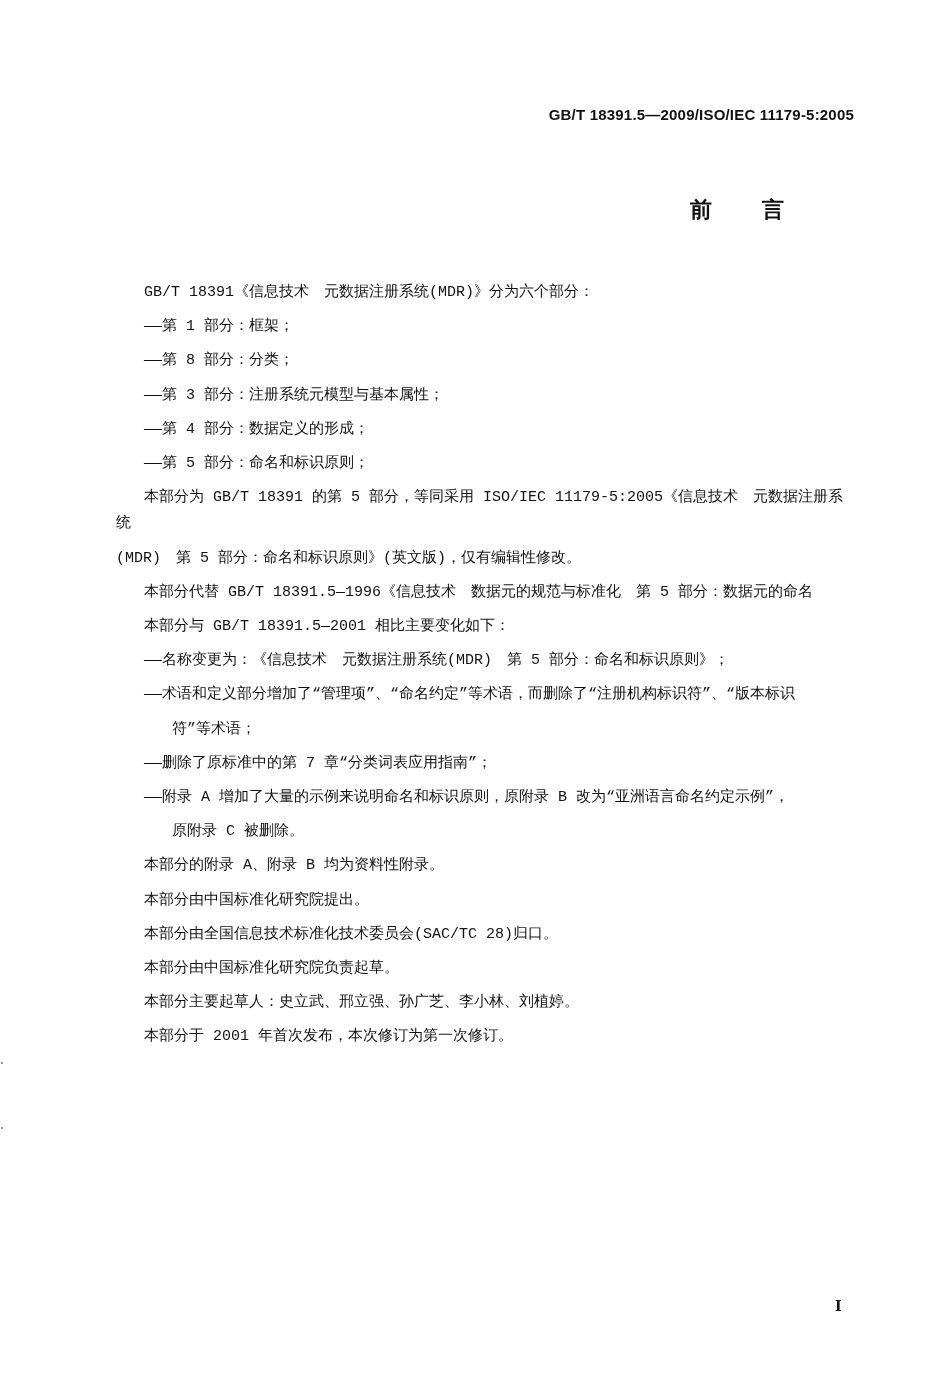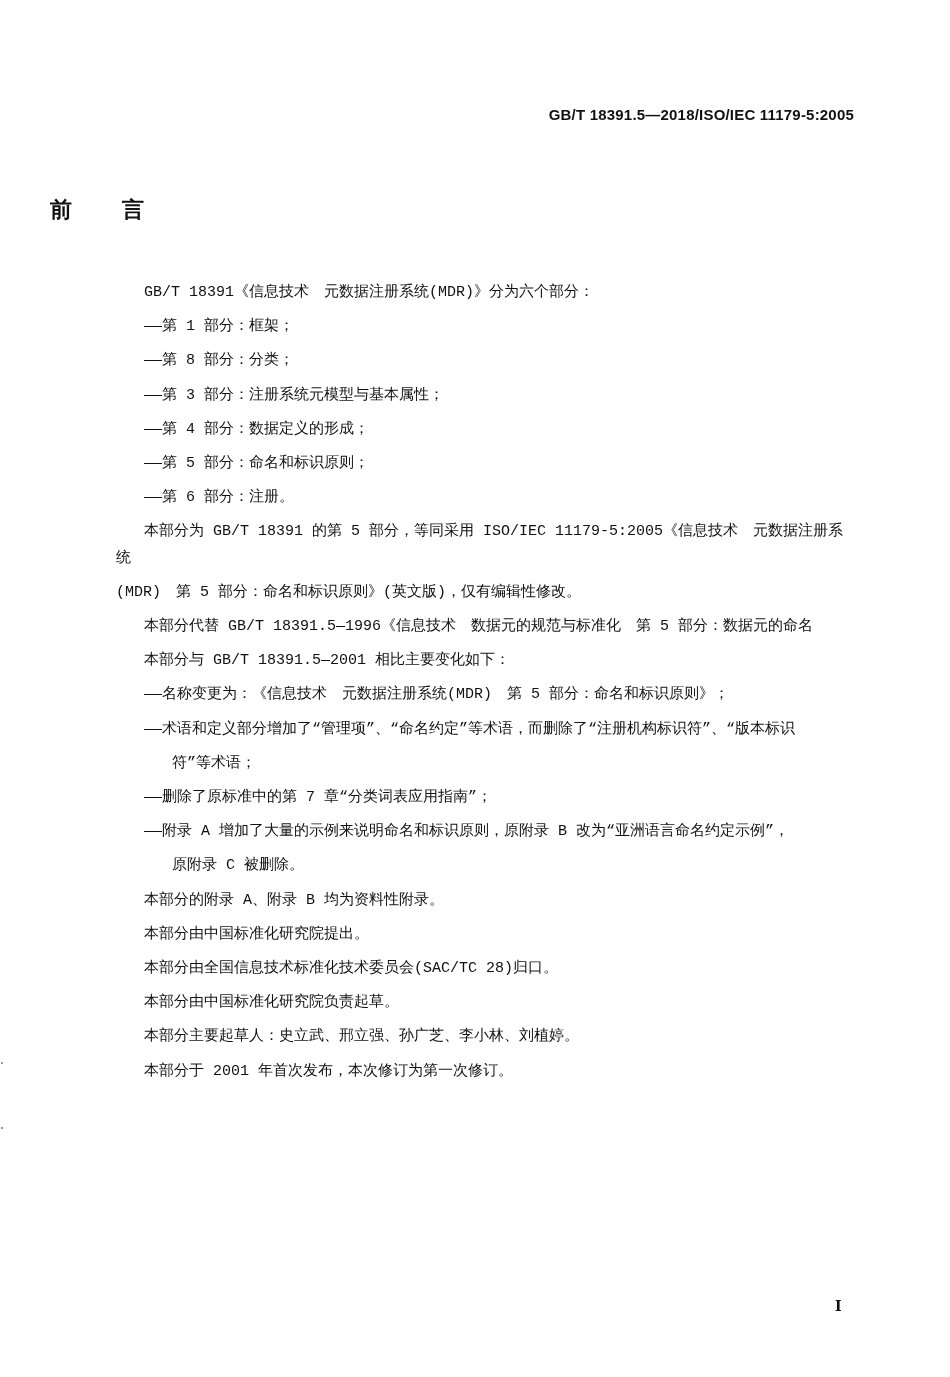--- a/index.html
+++ b/index.html
@@ -7,53 +7,52 @@
       width: 950px; height: 1377px; position: relative; overflow: hidden;
       color: #111111;
       font-family: "DejaVu Serif", "Liberation Serif", serif;
     }
     .header-code {
       position: absolute; top: 106px; right: 96px;
       font-family: "Liberation Sans", "DejaVu Sans", sans-serif;
       font-weight: bold; font-size: 15px; letter-spacing: 0.2px;
     }
     .title {
-      position: absolute; top: 195px; left: 0; width: 834px; text-align: left;
+      position: absolute; top: 195px; left: 0; width: 834px; text-align: right;
       font-family: "DejaVu Sans", sans-serif; font-weight: bold; font-size: 22px;
       letter-spacing: 50px; text-indent: 50px;
     }
     .body {
       position: absolute; top: 272px; left: 108px; width: 752px;
       font-size: 15px; line-height: 26.2px;
     }
     .p { margin: 8px; font-family: Liberation Mono, monospace; }
     .indent { text-indent: 28px; }
     .dash-line { padding-left: 28px; text-indent: 0; }
     .flush { text-indent: 0; padding-left: 0; }
     .page-num {
       position: absolute; top: 1298px; left: 835px;
       font-family: "DejaVu Serif", serif; font-weight: bold; font-size: 14px;
     }
     .dot { position: absolute; width: 2px; height: 2px; background: #999; }
   </style>
 </head>
 <body>
 
-<div class="header-code">GB/T 18391.5—2018/ISO/IEC 11179-5:2005</div>
+<div class="header-code">GB/T 18391.5—2009/ISO/IEC 11179-5:2005</div>
 
 <div class="title">前言</div>
 
 <div class="body">
   <p class="p indent">GB/T 18391《信息技术　元数据注册系统(MDR)》分为六个部分：</p>
   <p class="p dash-line">——第 1 部分：框架；</p>
   <p class="p dash-line">——第 8 部分：分类；</p>
   <p class="p dash-line">——第 3 部分：注册系统元模型与基本属性；</p>
   <p class="p dash-line">——第 4 部分：数据定义的形成；</p>
   <p class="p dash-line">——第 5 部分：命名和标识原则；</p>
-  <p class="p dash-line">——第 6 部分：注册。</p>
 
   <p class="p indent">本部分为 GB/T 18391 的第 5 部分，等同采用 ISO/IEC 11179-5:2005《信息技术　元数据注册系统</p>
   <p class="p flush">(MDR)　第 5 部分：命名和标识原则》(英文版)，仅有编辑性修改。</p>
 
   <p class="p indent">本部分代替 GB/T 18391.5—1996《信息技术　数据元的规范与标准化　第 5 部分：数据元的命名</p>
 
   <p class="p indent">本部分与 GB/T 18391.5—2001 相比主要变化如下：</p>
   <p class="p dash-line">——名称变更为：《信息技术　元数据注册系统(MDR)　第 5 部分：命名和标识原则》；</p>
   <p class="p dash-line">——术语和定义部分增加了“管理项”、“命名约定”等术语，而删除了“注册机构标识符”、“版本标识</p>
   <p class="p" style="padding-left:56px;">符”等术语；</p>

